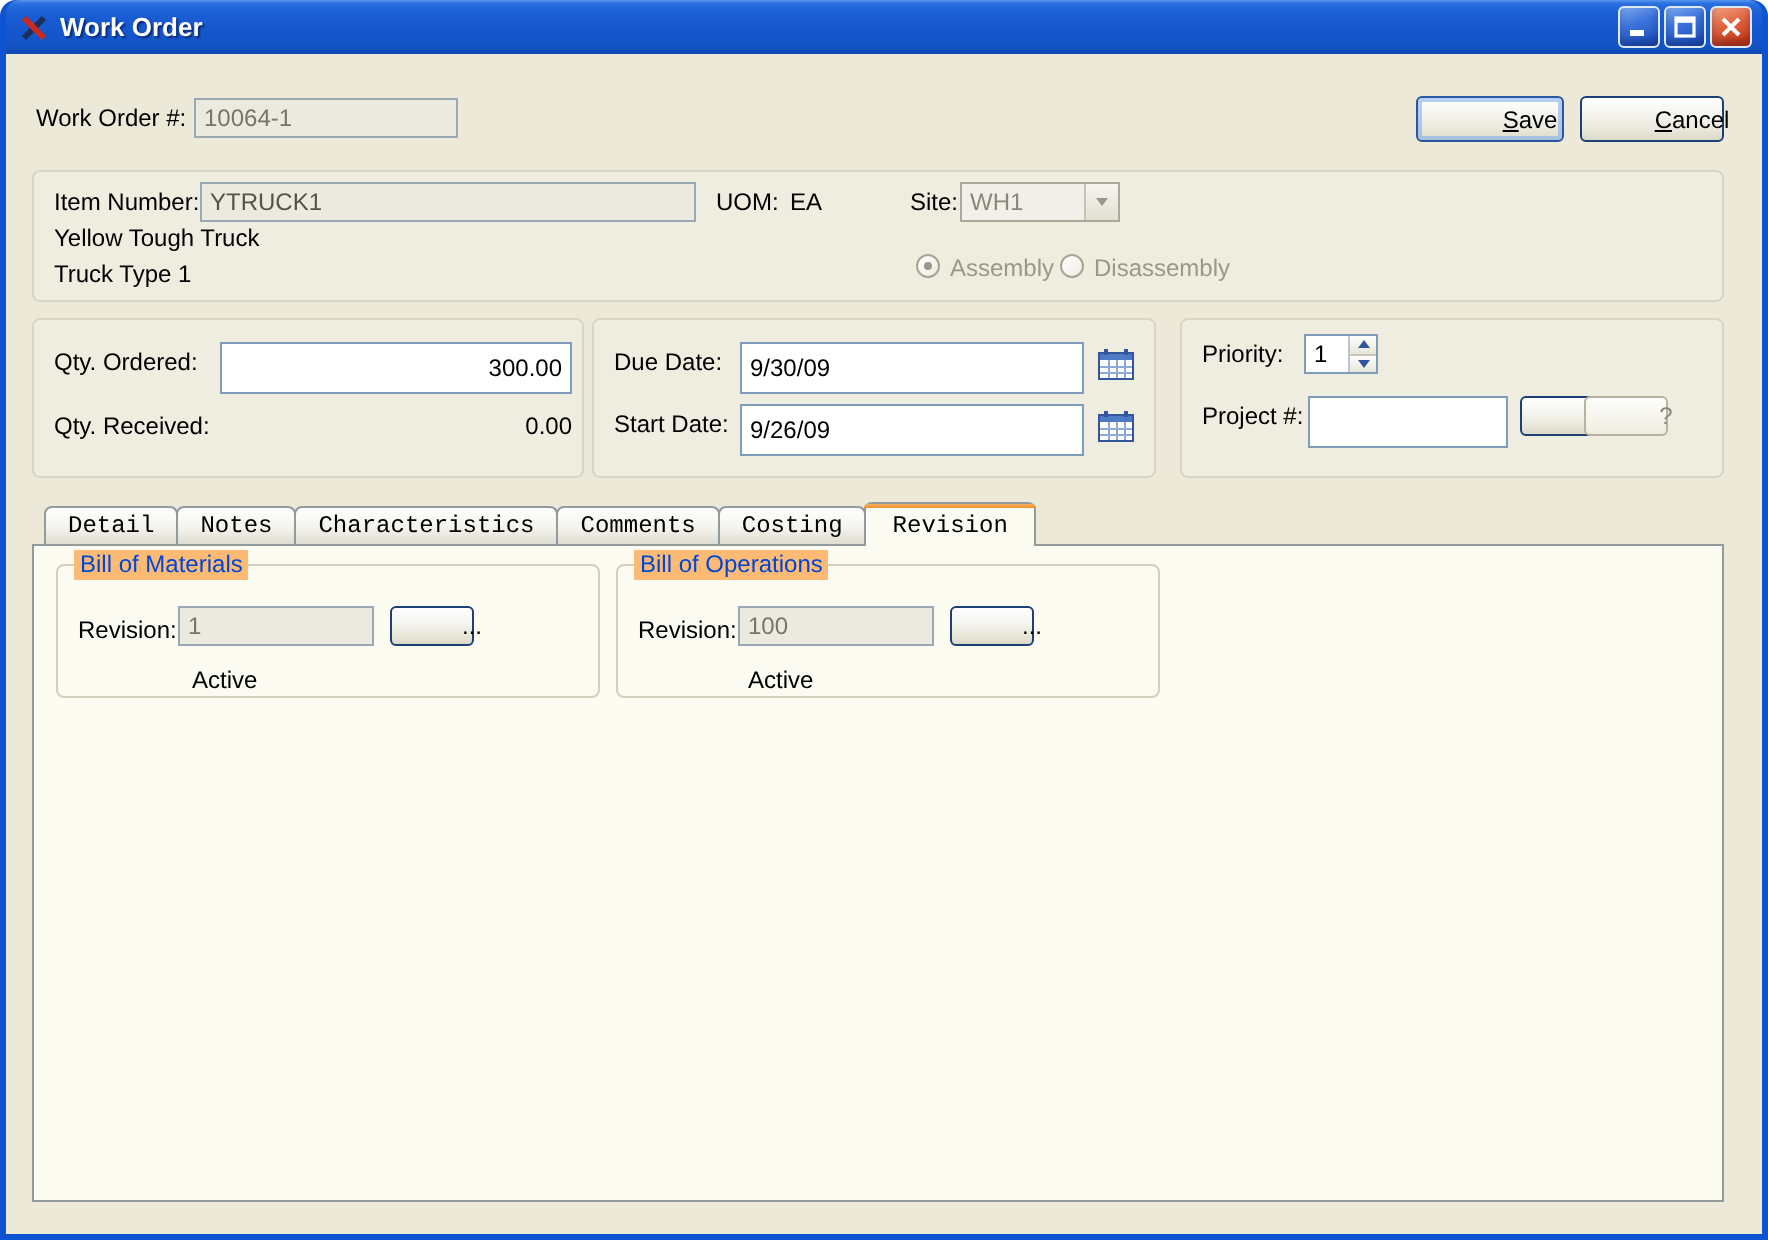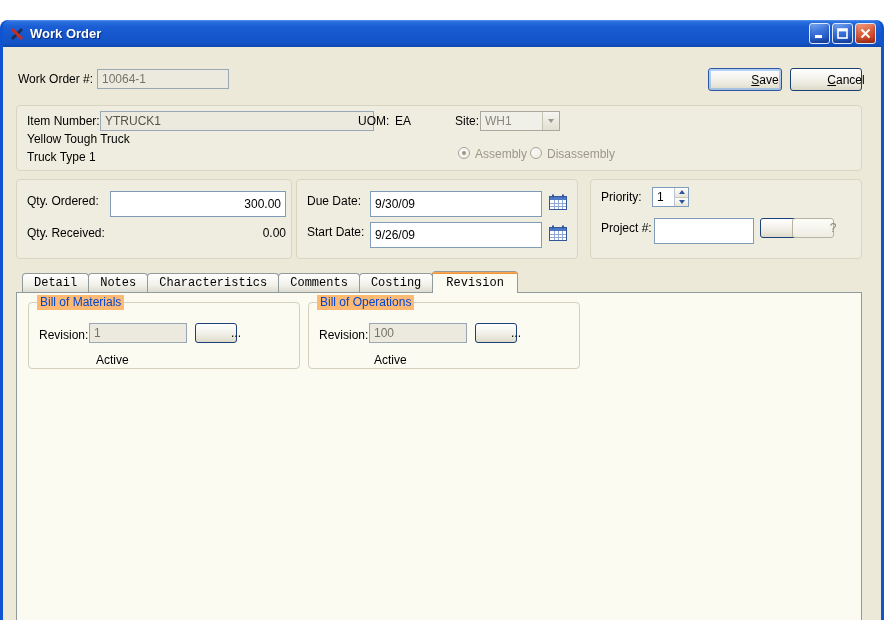--- a/index.html
+++ b/index.html
@@ -1,21 +1,21 @@
 <!DOCTYPE html>
 <html><head>
 <meta charset="utf-8">
 <style>
   * { margin:0; padding:0; box-sizing:border-box; }
   html,body { width:884px; height:620px; background:#fff; font-family:"Liberation Sans",sans-serif; font-size:12px; }
 
   .window { width:884px; height:620px; background:#0E54D0; border-radius:8px 8px 0 0; padding:0 3px 3px; position:relative; }
 
   .titlebar { height:27px; display:flex; align-items:center; padding:0 5px 0 6px; border-radius:7px 7px 0 0;
-    background:linear-gradient(180deg,#5A96EE 0%,#2B71E0 6%,#1A5DD4 25%,#1656CC 60%,#1454C8 85%,#0E47AF 100%);margin-top:20px; }
+    background:linear-gradient(180deg,#5A96EE 0%,#2B71E0 6%,#1A5DD4 25%,#1656CC 60%,#1454C8 85%,#0E47AF 100%); }
   .title-text { color:#fff; font-weight:bold; font-size:13px; text-shadow:1px 1px 1px #0A2A7A; margin-left:5px; flex:1; white-space:nowrap; }
   .tb-btn { width:21px; height:21px; border:1px solid #DCE9FB; border-radius:3px; margin-left:2px; flex:0 0 auto;
     display:flex; align-items:center; justify-content:center;
     background:linear-gradient(160deg,#7BA9F0 0%,#3D74DC 40%,#2258C6 80%,#1E4FB4 100%);
     box-shadow:inset 0 -3px 4px rgba(0,0,40,.28); cursor:default; }
   .tb-btn.close { background:linear-gradient(160deg,#F3A183 0%,#E0603C 45%,#CC3C18 85%); }
 
   .content { position:relative; height:590px; background:#ECE9D8; overflow:hidden; }
   .lbl { position:absolute; height:16px; line-height:16px; color:#000000; white-space:nowrap; }
 
@@ -101,21 +101,21 @@
     <div class="dfield" style="left:94px;top:22px;width:132px;">10064-1</div>
     <div class="xp-btn focus" style="left:705px;top:21px;width:74px;height:23px;">
       <span class="mn">Save</span>
     </div>
     <div class="xp-btn" style="left:787px;top:21px;width:72px;height:23px;">
       <span class="mn">Cancel</span>
     </div>
 
     <div class="gbox" style="left:13px;top:58px;width:846px;height:66px;"></div>
     <span class="lbl" style="left:24px;top:66px;">Item Number:</span>
-    <div class="dfield" style="left:97px;top:64px;width:274px;color:#55534A;">YTRUCK1</div>
+    <div class="dfield" style="left:97px;top:64px;width:248px;color:#55534A;">YTRUCK1</div>
     <span class="lbl" style="left:355px;top:66px;">UOM:</span>
     <span class="lbl" style="left:392px;top:66px;">EA</span>
     <span class="lbl" style="left:452px;top:66px;">Site:</span>
     <div class="combo">
       <span class="cval">WH1</span>
       <span class="cbtn">
           <span class="carr"></span>
         </span>
     </div>
     <span class="lbl" style="left:24px;top:84px;">Yellow Tough Truck</span>

